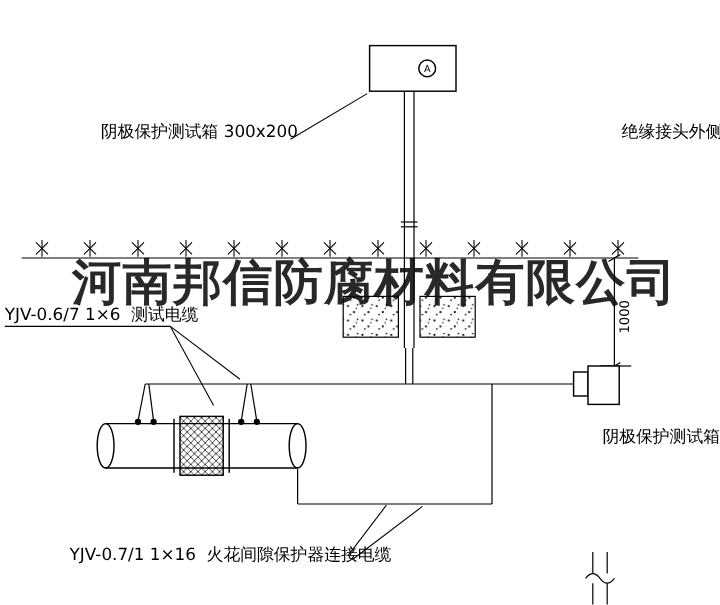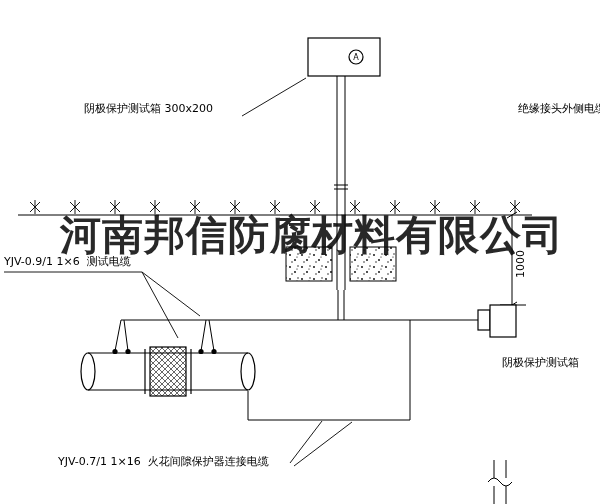--- a/index.html
+++ b/index.html
@@ -6,21 +6,21 @@
   #canvas{
     position:relative;
     width:600px;height:504px;
     background:#ffffff;
     overflow:hidden;
     font-family:"DejaVu Sans","Liberation Sans",sans-serif;
   }
   #diagram-svg{position:absolute;left:0;top:0;}
   .lbl{
     position:absolute;
-    font-size:11px;
+    font-size:14px;
     color:#000;
     white-space:pre;
     line-height:1.1;
   }
   .watermark{
     position:absolute;
     left:60px;top:208px;
     font-family:Liberation Sans, sans-serif;
     font-size:41px;
     font-weight:600;
@@ -149,21 +149,21 @@
       <path d="M488,482 q6,-8 12,0 q6,8 12,0"></path>
       <line x1="494" y1="486" x2="494" y2="504"></line>
       <line x1="506" y1="486" x2="506" y2="504"></line>
     </g>
   </svg>
 
   <div class="lbl" style="left:84px;top:103px">阴极保护测试箱 300x200</div>
 
   <div class="lbl" style="left:518px;top:103px;width:120px">绝缘接头外侧电缆</div>
 
-  <div class="lbl" style="left:4px;top:256px">YJV-0.9/1 1×6  测试电缆</div>
+  <div class="lbl" style="left:4px;top:256px">YJV-0.6/7 1×6  测试电缆</div>
 
   <div class="lbl" style="left:58px;top:456px">YJV-0.7/1 1×16  火花间隙保护器连接电缆</div>
 
   <div class="lbl" style="left:502px;top:357px">阴极保护测试箱</div>
 
   <div class="watermark">河南邦信防腐材料有限公司</div>
 
 </div>
 
 </body></html>

